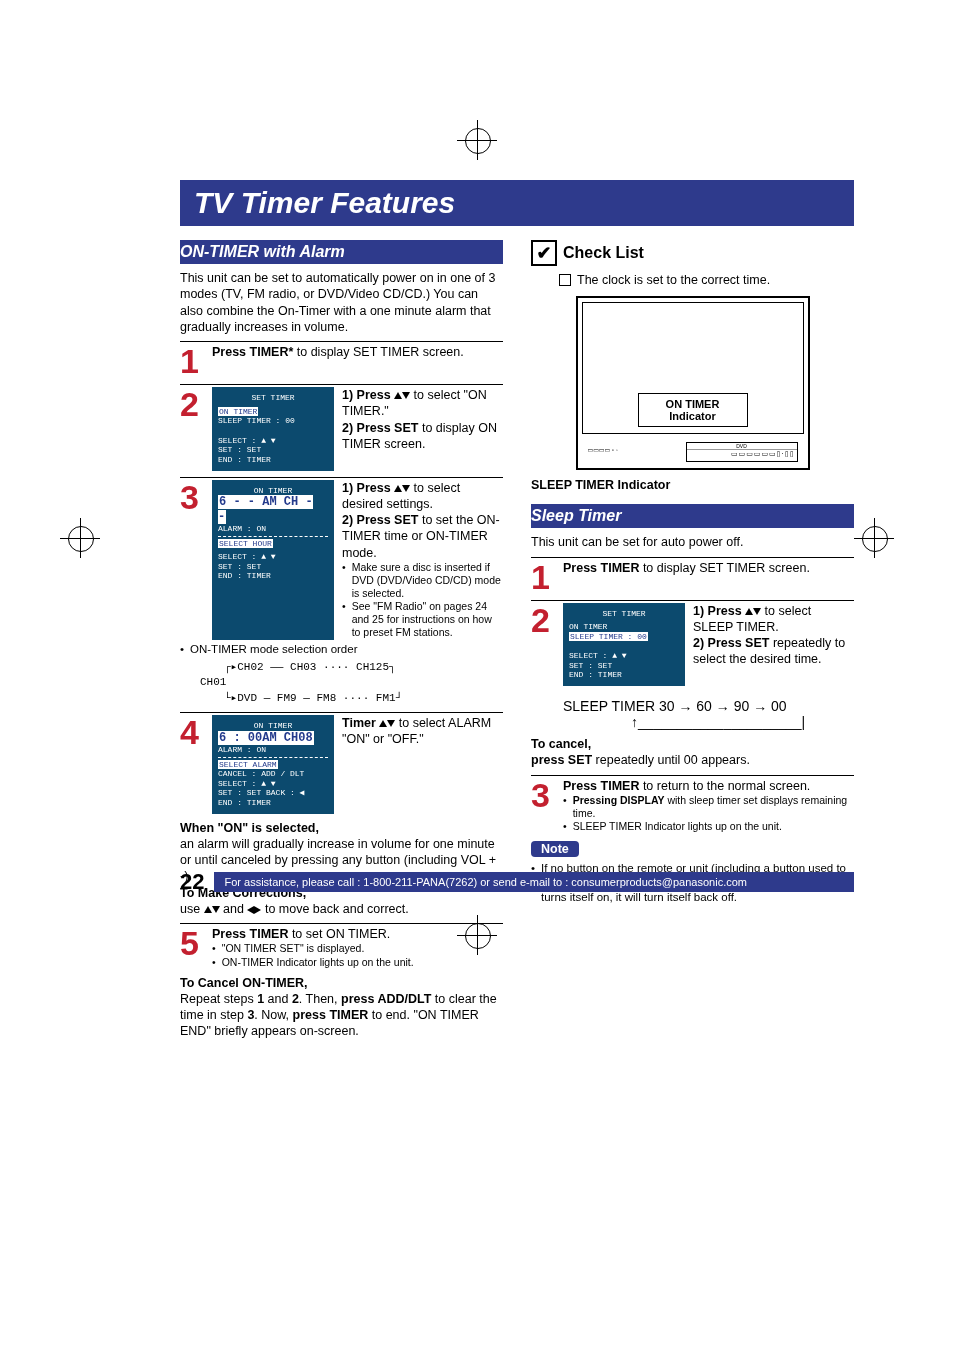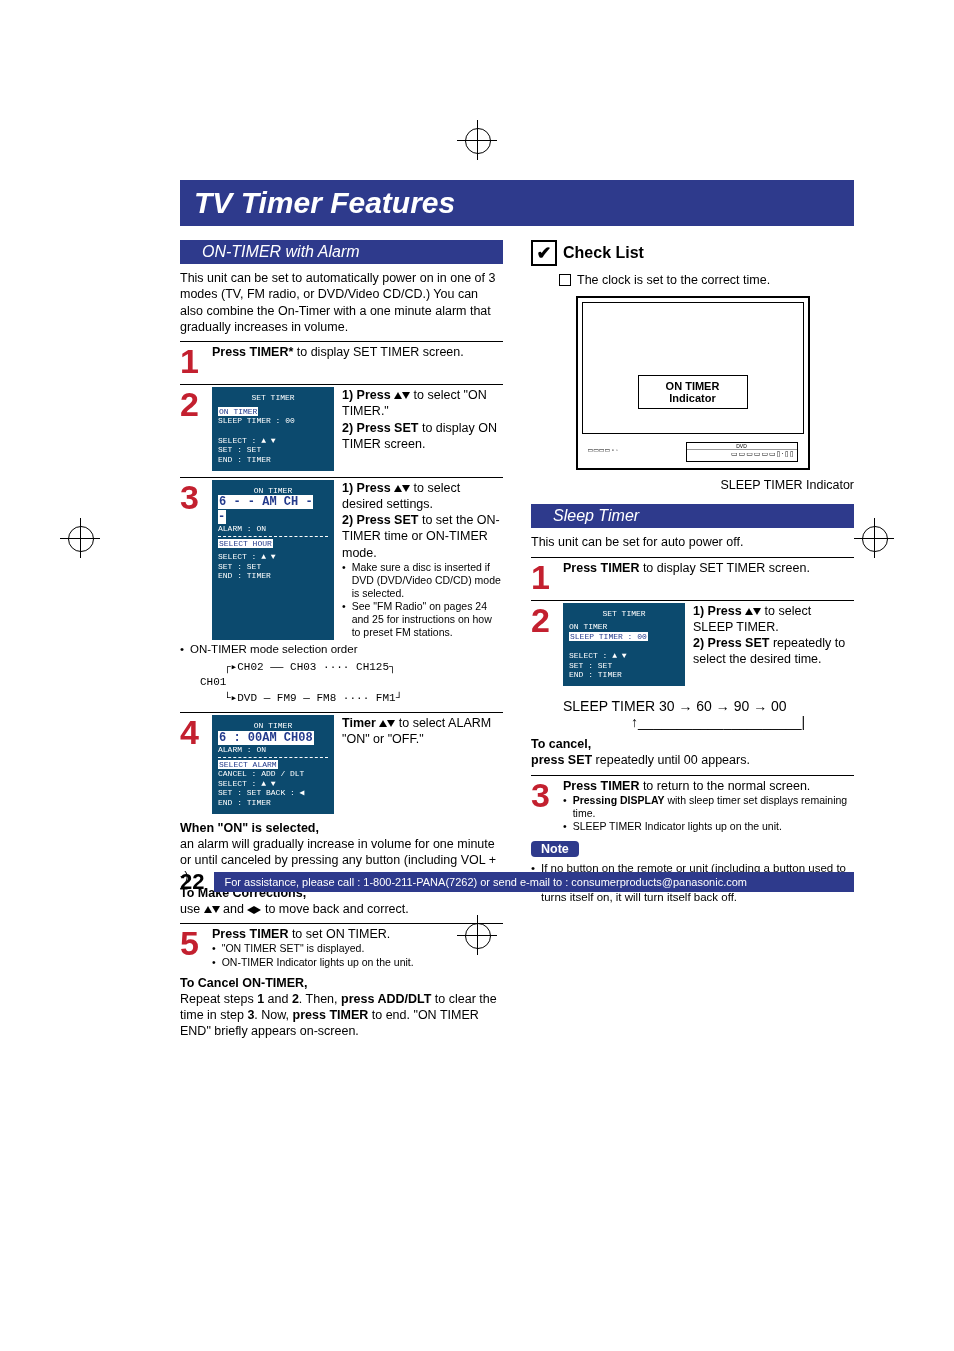--- a/index.html
+++ b/index.html
@@ -93,24 +93,24 @@
     display: flex;
     gap: 28px;
   }
   .col {
     flex: 1;
     min-width: 0;
   }
   .section-header {
     background: #2e3a8c;
     color: #fff;
-    font-weight: normal;
+    font-weight: bold;
     font-style: italic;
     font-size: 16px;
-    padding: 3px 22px;
+    padding: 3px 0;
     margin-bottom: 6px;
   }
   .body-text {
     font-size: 12.5px;
     line-height: 1.3;
   }
   .step-block {
     display: flex;
     gap: 6px;
     border-top: 1px solid #000;
@@ -391,31 +391,31 @@
           <div class="check-icon">✔</div>
           <span class="bold" style="font-size:16px">Check List</span>
         </div>
         <div class="body-text" style="display:flex;gap:6px;margin-left:28px">
           <span style="display:inline-block;width:10px;height:10px;border:1px solid #000;flex-shrink:0;margin-top:2px"></span>
           <span>The clock is set to the correct time.</span>
         </div>
 
         <div class="tv-figure">
           <div class="tv-screen">
-            <div class="indicator-box" style="bottom:24px;left:50%;transform:translateX(-50%);">ON TIMER Indicator</div>
+            <div class="indicator-box" style="bottom:6px;left:50%;transform:translateX(-50%);">ON TIMER Indicator</div>
           </div>
           <div class="tv-controls">
             <div style="position:absolute;left:10px;top:8px;font-size:6px">▭▭▭▭ ▫ ◦</div>
             <div style="position:absolute;right:10px;top:4px;width:110px;height:18px;border:1px solid #000">
               <div style="font-size:5px;text-align:center;border-bottom:1px solid #999">DVD</div>
               <div style="font-size:7px;letter-spacing:1px;text-align:right;padding-right:2px">▭▭▭▭▭▭▯·▯▯</div>
             </div>
           </div>
         </div>
-        <div style="text-align:right;font-weight:normal;font-size:12.5px;margin-bottom:12px">SLEEP TIMER Indicator</div>
+        <div style="text-align:left;font-weight:bold;font-size:12.5px;margin-bottom:12px">SLEEP TIMER Indicator</div>
 
         <div class="section-header">Sleep Timer</div>
         <div class="body-text">This unit can be set for auto power off.</div>
 
         <div class="step-block">
           <div class="step-num">1</div>
           <div class="step-body">
             <span class="bold">Press TIMER</span><span> to display SET TIMER screen.</span>
           </div>
         </div>

